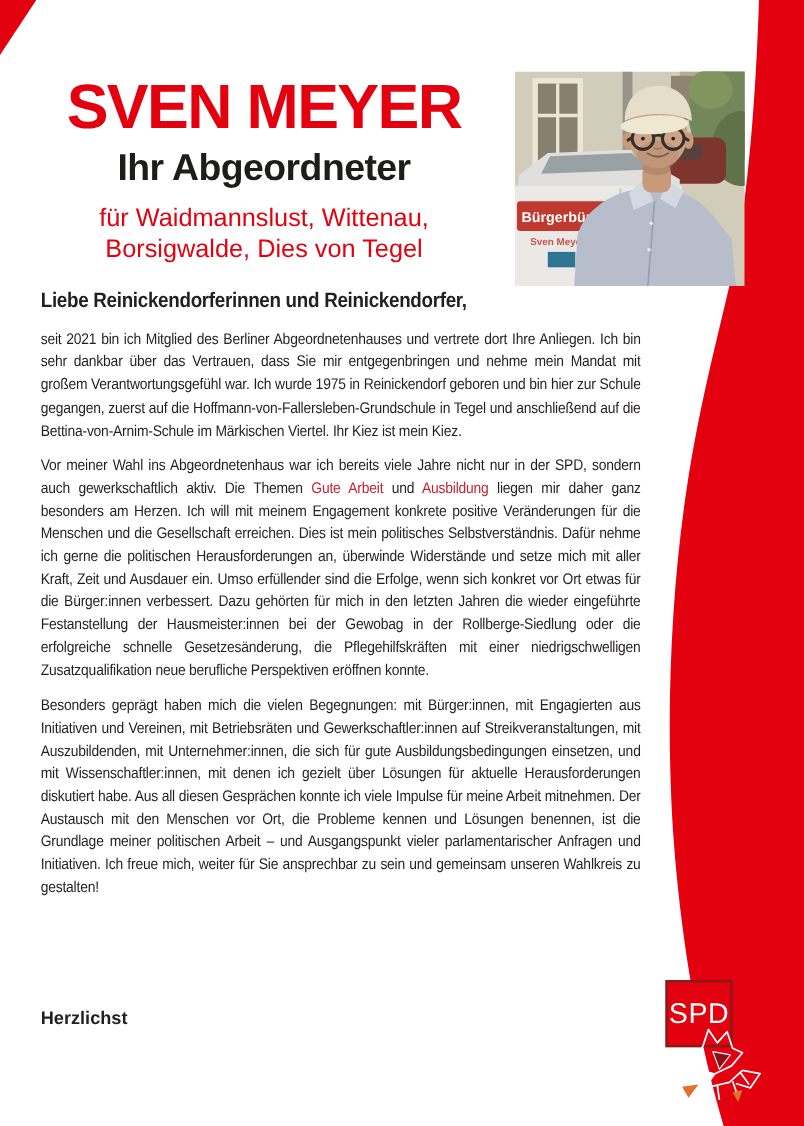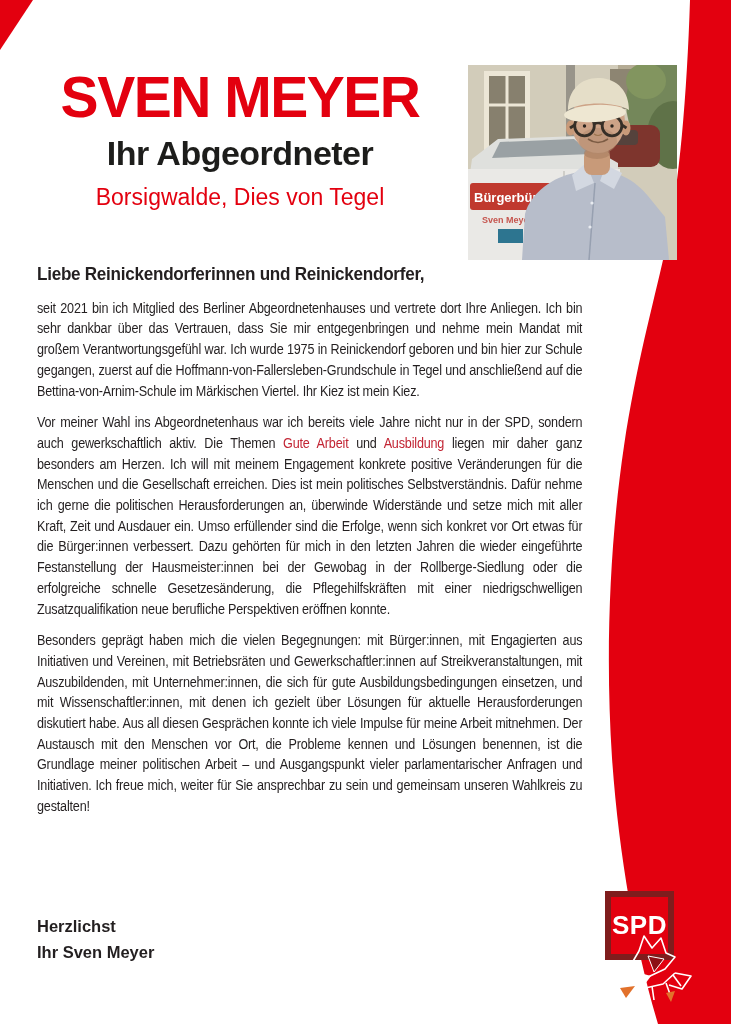--- a/index.html
+++ b/index.html
@@ -48,42 +48,43 @@
   }
   .slogan {
     position:absolute; left:282px; top:929px; width:300px; z-index:3;
     text-align:right; color:#c22433; font-weight:700;
     font-size:16.5px; line-height:24.5px; letter-spacing:-0.2px;
   }
 
   
   .spd-box {
     position:absolute; left:605px; top:891px; width:57px; height:57px; z-index:5;
-    background:#e3000f; border:6px solid #7f1d1d;
+    background:#e3000f; border:2px solid #7f1d1d;
     display:flex; align-items:center; justify-content:center;
-    color:#ffffff; font-weight:700; font-size:26px; letter-spacing:0.5px;
+    color:#ffffff; font-weight:400; font-size:26px; letter-spacing:0.5px;
   }
   .fox { position:absolute; left:611px; top:929px; width:84px; height:84px; z-index:6; }
 </style>
 </head>
 <body>
 
 <svg class="bg-svg" viewBox="0 0 731 1024" aria-hidden="true">
   <polygon points="0,0 33,0 0,50" fill="#e3000f"></polygon>
   <path fill="#e3000f" d="M690,0 L731,0 L731,1024 L658,1024
        C636,950 619,858 612,758
        C605,652 610,540 624,446
        C637,360 655,298 667,242
        C679,186 687,95 690,0 Z"></path>
 </svg>
 
 <div class="header-block">
   <div class="main-title">SVEN MEYER</div>
   <div class="sub-title">Ihr Abgeordneter</div>
   <div class="district-lines">
+    <div>für Waidmannslust, Wittenau,</div>
     <div>Borsigwalde, Dies von Tegel</div>
   </div>
 </div>
 
 <svg class="photo" viewBox="0 0 209 195">
   <rect width="209" height="195" fill="#d2ccba"></rect>
   <rect x="150" y="0" width="59" height="36" fill="#b4ab94"></rect>
   <rect x="16" y="6" width="46" height="80" fill="#ece6d6"></rect>
   <rect x="21" y="11" width="36" height="70" fill="#87806e"></rect>
   <line x1="39" y1="11" x2="39" y2="81" stroke="#ece6d6" stroke-width="3"></line>
@@ -145,21 +146,20 @@
 
 <div class="letter">
   <div class="salutation">Liebe Reinickendorferinnen und Reinickendorfer,</div>
   <p>seit 2021 bin ich Mitglied des Berliner Abgeordnetenhauses und vertrete dort Ihre Anliegen. Ich bin sehr dankbar über das Vertrauen, dass Sie mir entgegenbringen und nehme mein Mandat mit großem Verantwortungsgefühl war. Ich wurde 1975 in Reinickendorf geboren und bin hier zur Schule gegangen, zuerst auf die Hoffmann-von-Fallersleben-Grundschule in Tegel und anschließend auf die Bettina-von-Arnim-Schule im Märkischen Viertel. Ihr Kiez ist mein Kiez.</p>
   <p><span>Vor meiner Wahl ins Abgeordnetenhaus war ich bereits viele Jahre nicht nur in der SPD, sondern auch gewerkschaftlich aktiv. Die Themen </span><span class="red-inline">Gute Arbeit</span><span> und </span><span class="red-inline">Ausbildung</span><span> liegen mir daher ganz besonders am Herzen. Ich will mit meinem Engagement konkrete positive Veränderungen für die Menschen und die Gesellschaft erreichen. Dies ist mein politisches Selbstverständnis. Dafür nehme ich gerne die politischen Herausforderungen an, überwinde Widerstände und setze mich mit aller Kraft, Zeit und Ausdauer ein. Umso erfüllender sind die Erfolge, wenn sich konkret vor Ort etwas für die Bürger:innen verbessert. Dazu gehörten für mich in den letzten Jahren die wieder eingeführte Festanstellung der Hausmeister:innen bei der Gewobag in der Rollberge-Siedlung oder die erfolgreiche schnelle Gesetzesänderung, die Pflegehilfskräften mit einer niedrigschwelligen Zusatzqualifikation neue berufliche Perspektiven eröffnen konnte.</span></p>
   <p>Besonders geprägt haben mich die vielen Begegnungen: mit Bürger:innen, mit Engagierten aus Initiativen und Vereinen, mit Betriebsräten und Gewerkschaftler:innen auf Streikveranstaltungen, mit Auszubildenden, mit Unternehmer:innen, die sich für gute Ausbildungsbedingungen einsetzen, und mit Wissenschaftler:innen, mit denen ich gezielt über Lösungen für aktuelle Herausforderungen diskutiert habe. Aus all diesen Gesprächen konnte ich viele Impulse für meine Arbeit mitnehmen. Der Austausch mit den Menschen vor Ort, die Probleme kennen und Lösungen benennen, ist die Grundlage meiner politischen Arbeit – und Ausgangspunkt vieler parlamentarischer Anfragen und Initiativen. Ich freue mich, weiter für Sie ansprechbar zu sein und gemeinsam unseren Wahlkreis zu gestalten!</p>
 </div>
 
 <div class="closing">
   <div>Herzlichst</div>
-  <div>Ihr Sven Meyer</div>
 </div>
 
 <div class="slogan">
 </div>
 
 <div class="spd-box">
   <span>SPD</span>
 </div>
 <svg class="fox" viewBox="0 0 84 84">
   <g stroke="#ffffff" stroke-width="1.6" fill="none" stroke-linejoin="round">

